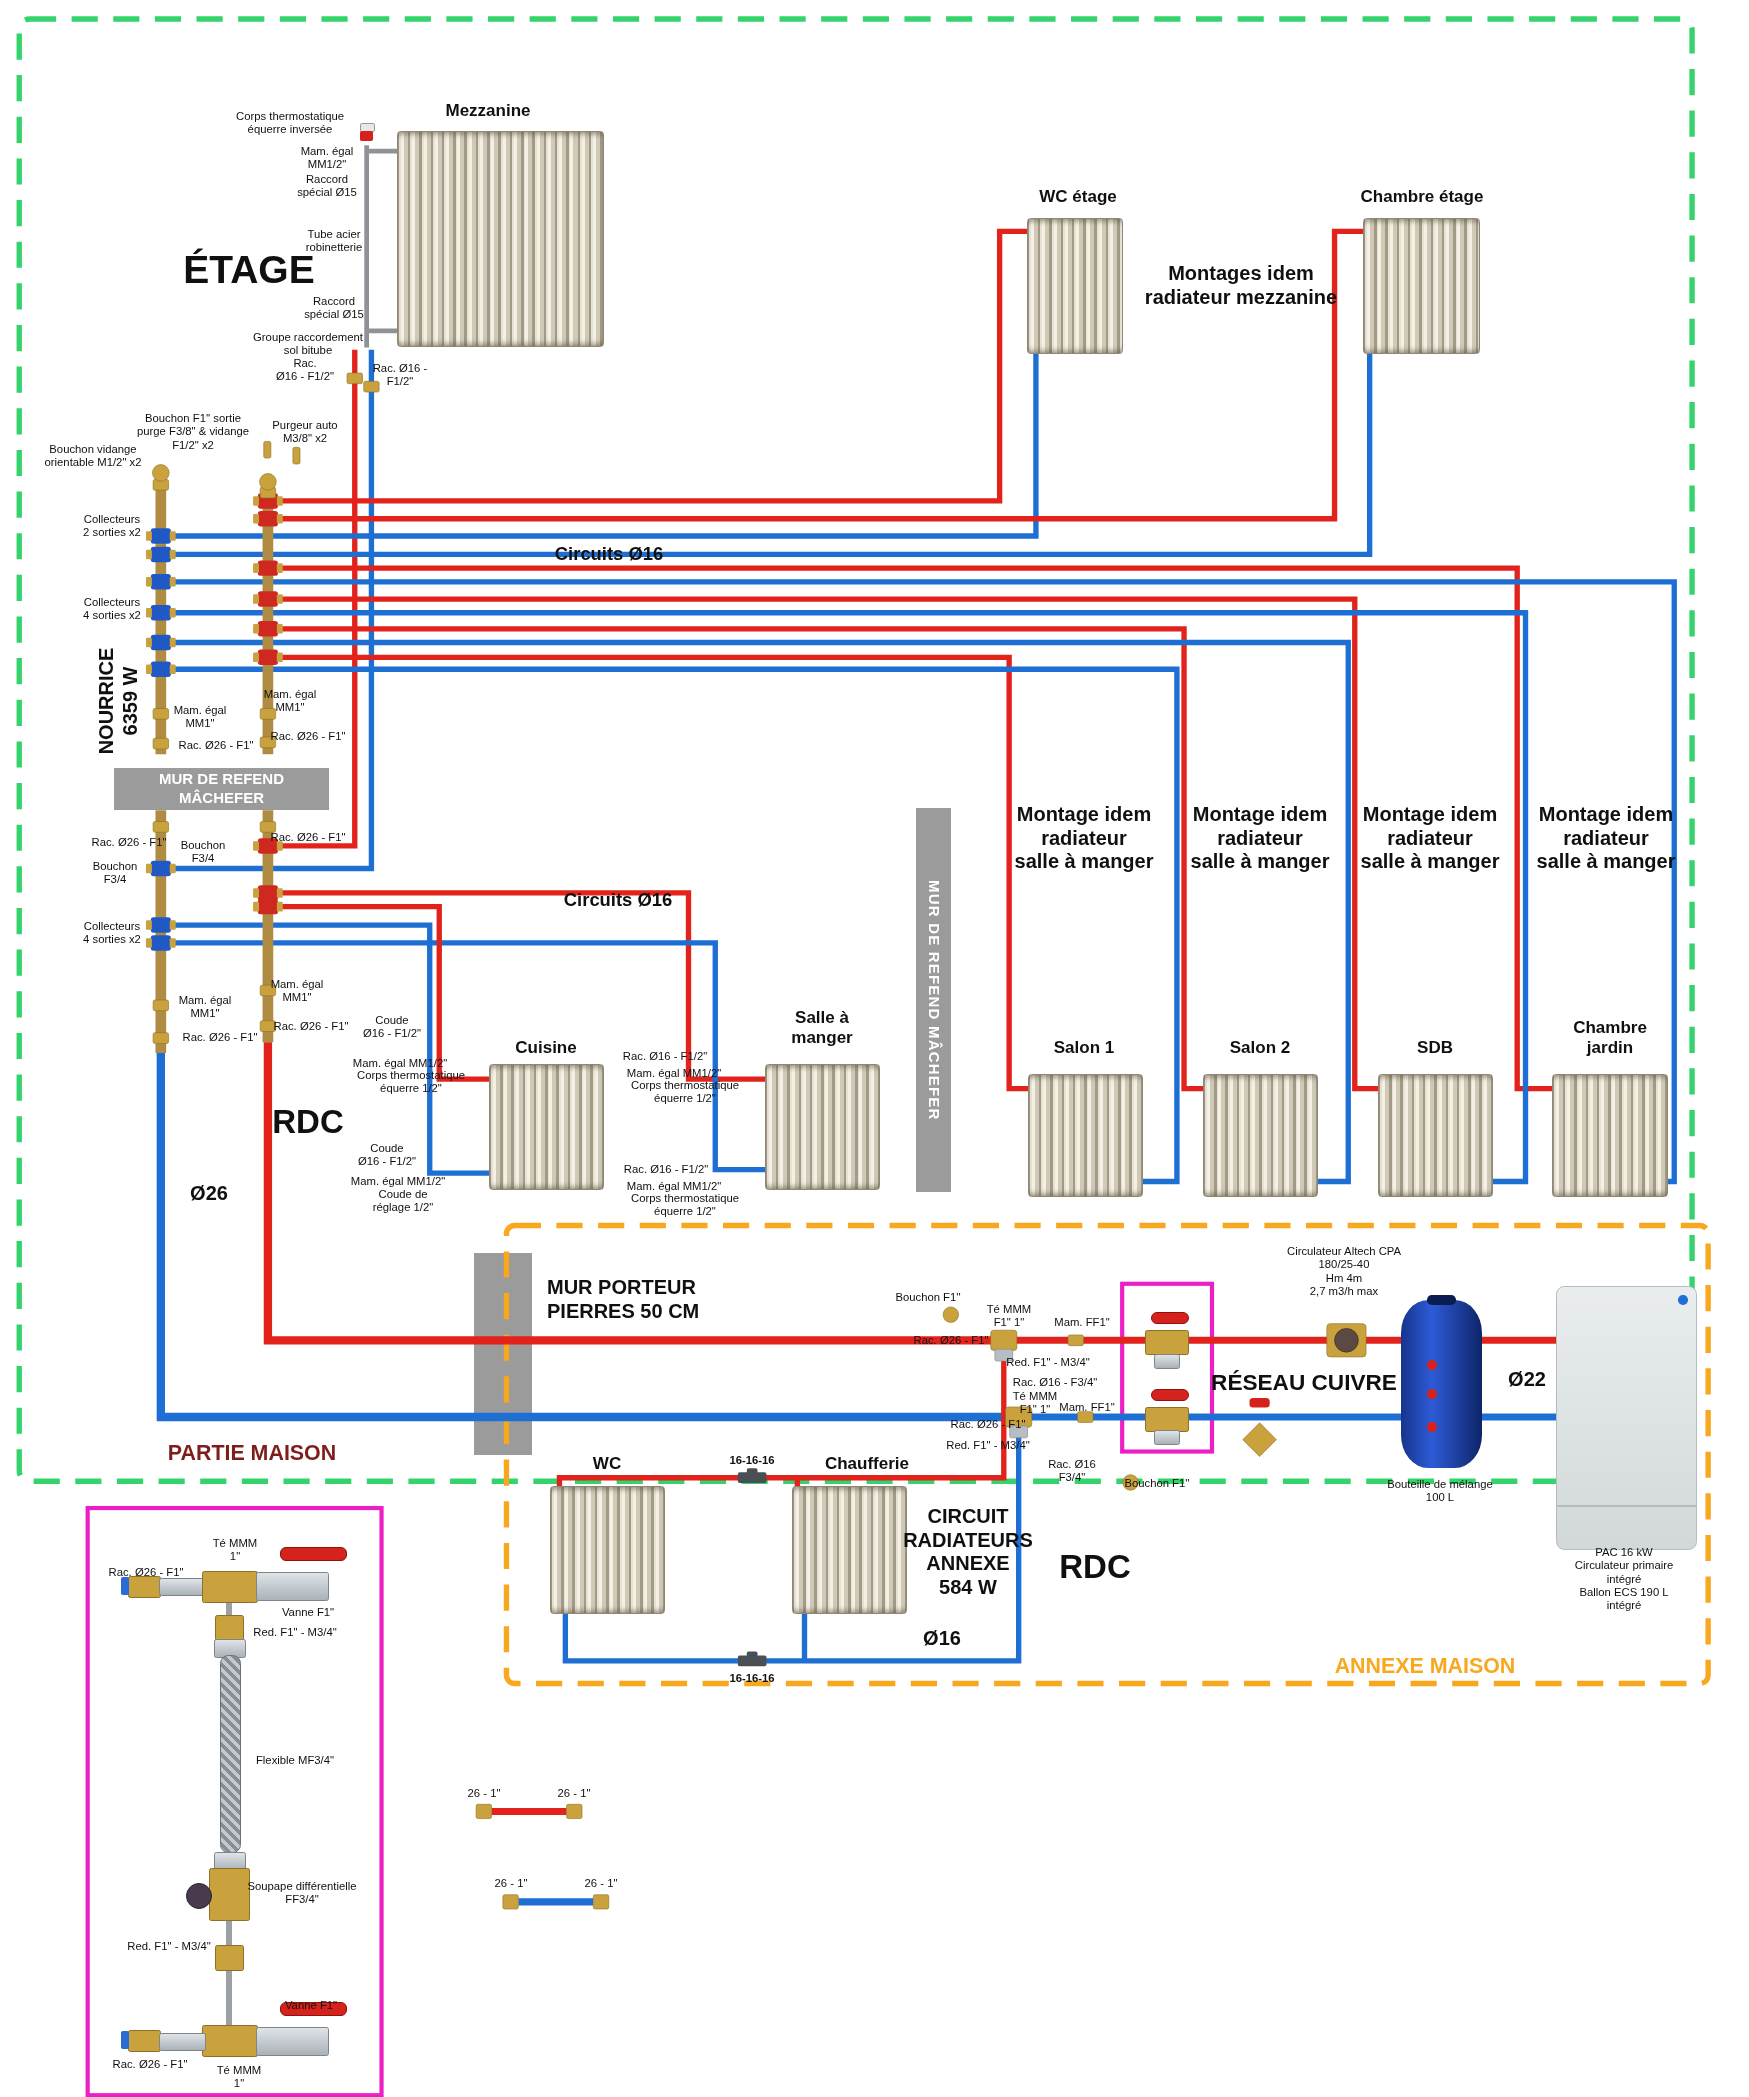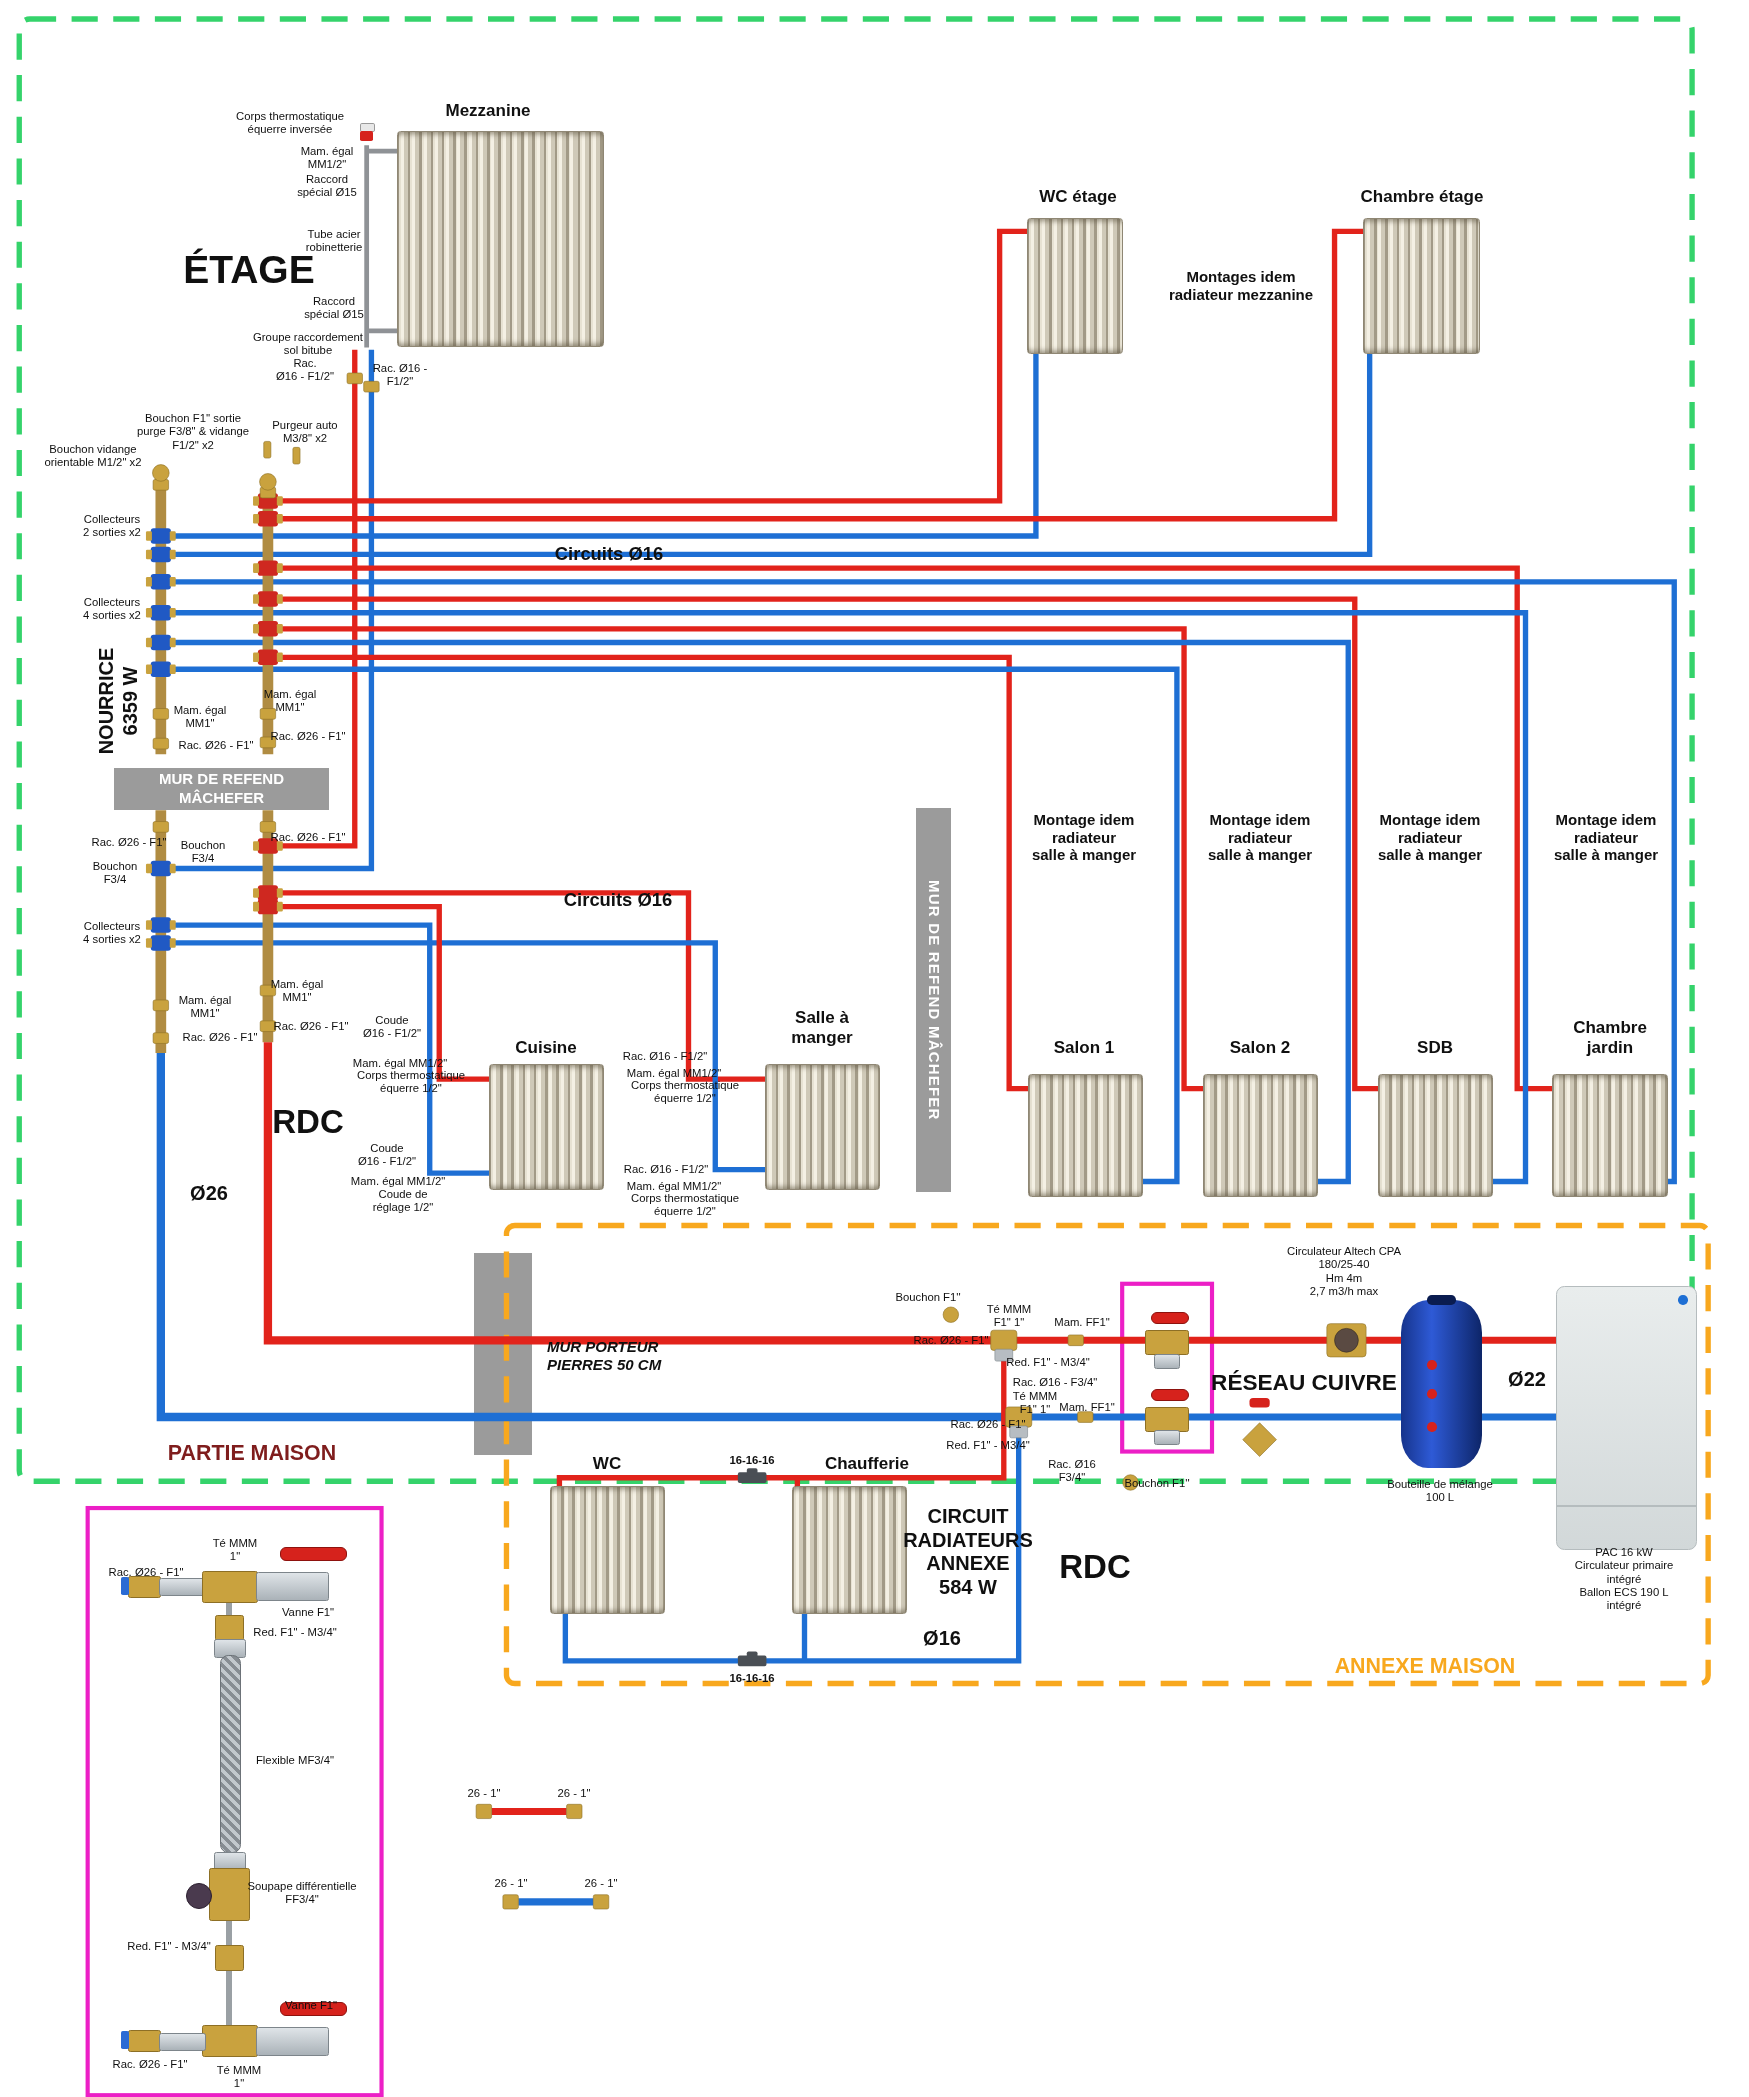--- a/index.html
+++ b/index.html
@@ -9,21 +9,21 @@
         display:flex;align-items:center;justify-content:center;text-align:center;
         white-space:pre-line;font-size:15px;line-height:1.25;}
   svg.pipes{position:absolute;left:0;top:0;z-index:1;}
   .radiator{position:absolute;z-index:3;border-radius:3.6px;border:1.2px solid #8f8774;
         background:repeating-linear-gradient(90deg,#a29a87 0 1.2px,#e7e2d3 1.2px 3px,#f4f0e4 3px 6px,#cfc9b8 6px 10px,#a29a87 10px 11.3px);
         box-shadow:inset 0 6px 4.8px -3.6px rgba(90,80,60,.55), inset 0 -6px 4.8px -3.6px rgba(90,80,60,.55);}
   .comp{position:absolute;z-index:4;}
   .lbl{position:absolute;transform:translate(-50%,-50%);text-align:center;font-size:11.3px;
        line-height:1.18;white-space:pre-line;color:#101010;z-index:5;}
   .b{font-weight:bold}
-  .fs25{font-size:15px}.fs29{font-size:17px}.fs31{font-size:18.4px}.fs34{font-size:20px}
+  .fs25{font-size:20px}.fs29{font-size:17px}.fs31{font-size:18.4px}.fs34{font-size:20px}
   .fs36{font-size:21.4px}.fs38{font-size:22.6px}.fs56{font-size:33px}.fs58{font-size:39px}
   .green{color:#7f1d1d}.orange{color:#f8a81e}
   .leftal{transform:translate(0,-50%);text-align:left;}
   .vert{writing-mode:vertical-rl;letter-spacing:1.2px;white-space:normal;}
   .rot{transform:translate(-50%,-50%) rotate(-90deg);}
   .gold{background:#c9a23e;border:0.6px solid #8d6f25;border-radius:2.4px;}
   .silver{background:linear-gradient(#dfe4e8,#aab2b8);border:0.6px solid #7d858b;border-radius:2.4px;}
   .redlever{background:#d6221c;border-radius:6px;border:0.6px solid #8e120e;}
   .hose{background:repeating-linear-gradient(45deg,#c2c8cd 0 3.6px,#878d93 3.6px 7.1px);
         border:0.6px solid #6c7278;border-radius:8.3px;}
@@ -330,21 +330,21 @@
   <div class="lbl fs25 b" style="left:1606px;top:838px;">Montage idem
 radiateur
 salle à manger</div>
   <div class="lbl fs29 b" style="left:1084px;top:1048px;">Salon 1</div>
   <div class="lbl fs29 b" style="left:1260px;top:1048px;">Salon 2</div>
   <div class="lbl fs29 b" style="left:1435px;top:1048px;">SDB</div>
   <div class="lbl fs29 b" style="left:1610px;top:1038px;">Chambre
 jardin</div>
 
   <div class="lbl fs36 b green" style="left:252px;top:1454px;">PARTIE MAISON</div>
-  <div class="lbl fs25 b leftal" style="left:547px;top:1356px;font-style:italic;">MUR PORTEUR
+  <div class="lbl fs25 b leftal" style="left:547px;top:1300px;">MUR PORTEUR
 PIERRES 50 CM</div>
   <div class="lbl" style="left:928px;top:1298px;">Bouchon F1''</div>
   <div class="lbl" style="left:1009px;top:1316px;">Té MMM
 F1" 1"</div>
   <div class="lbl" style="left:951px;top:1341px;">Rac. Ø26 - F1"</div>
   <div class="lbl" style="left:1082px;top:1323px;">Mam. FF1"</div>
   <div class="lbl" style="left:1048px;top:1363px;">Red. F1" - M3/4"</div>
   <div class="lbl" style="left:1055px;top:1383px;">Rac. Ø16 - F3/4"</div>
   <div class="lbl" style="left:1035px;top:1403px;">Té MMM
 F1" 1"</div>

